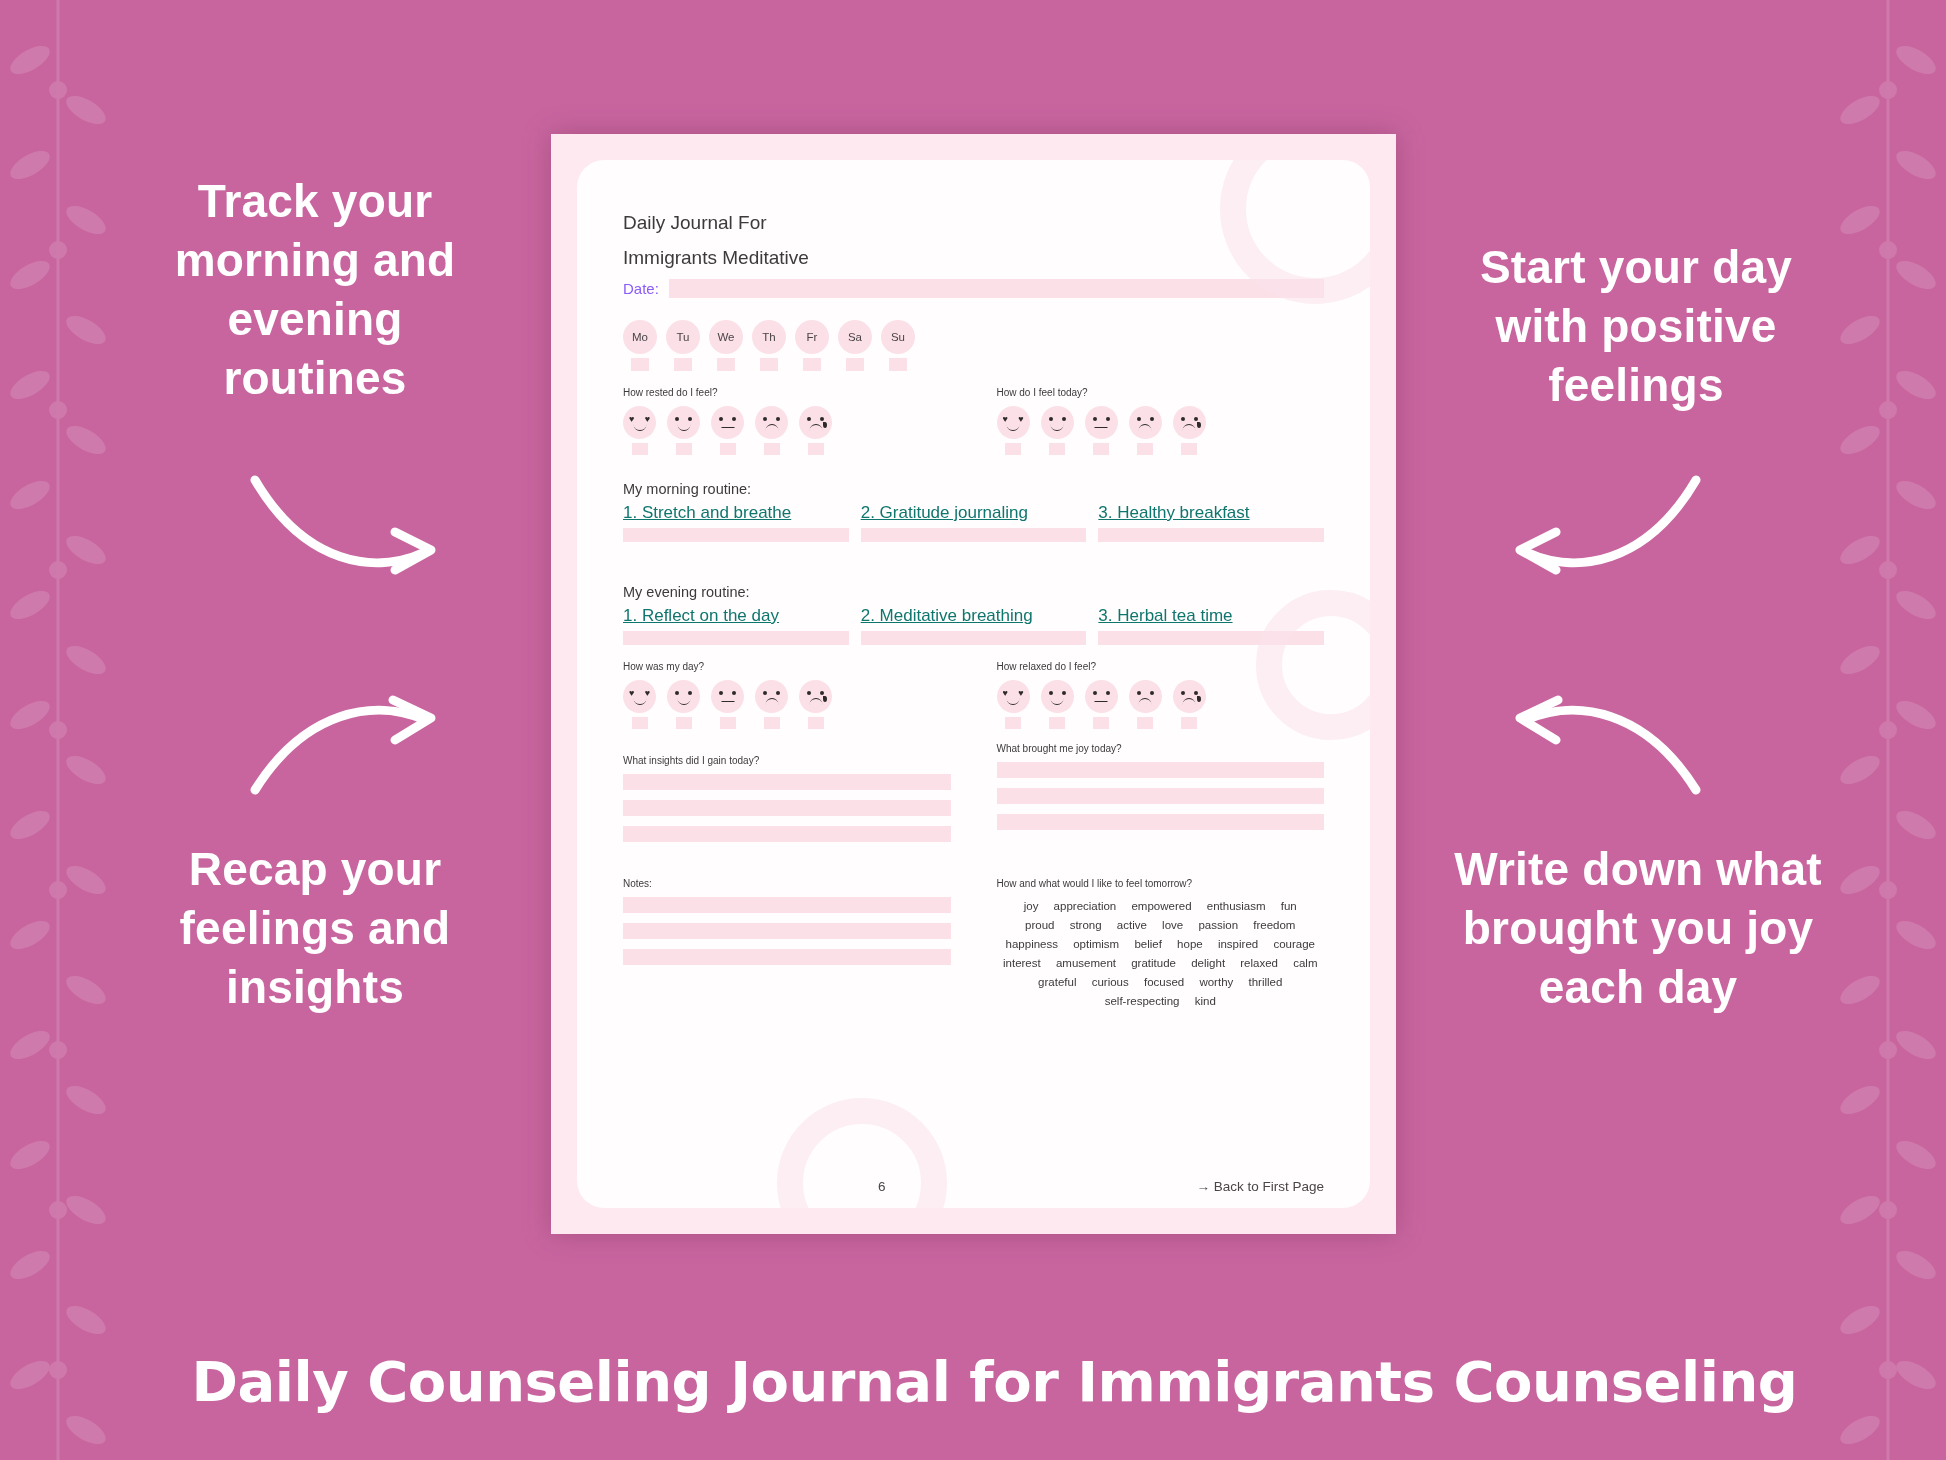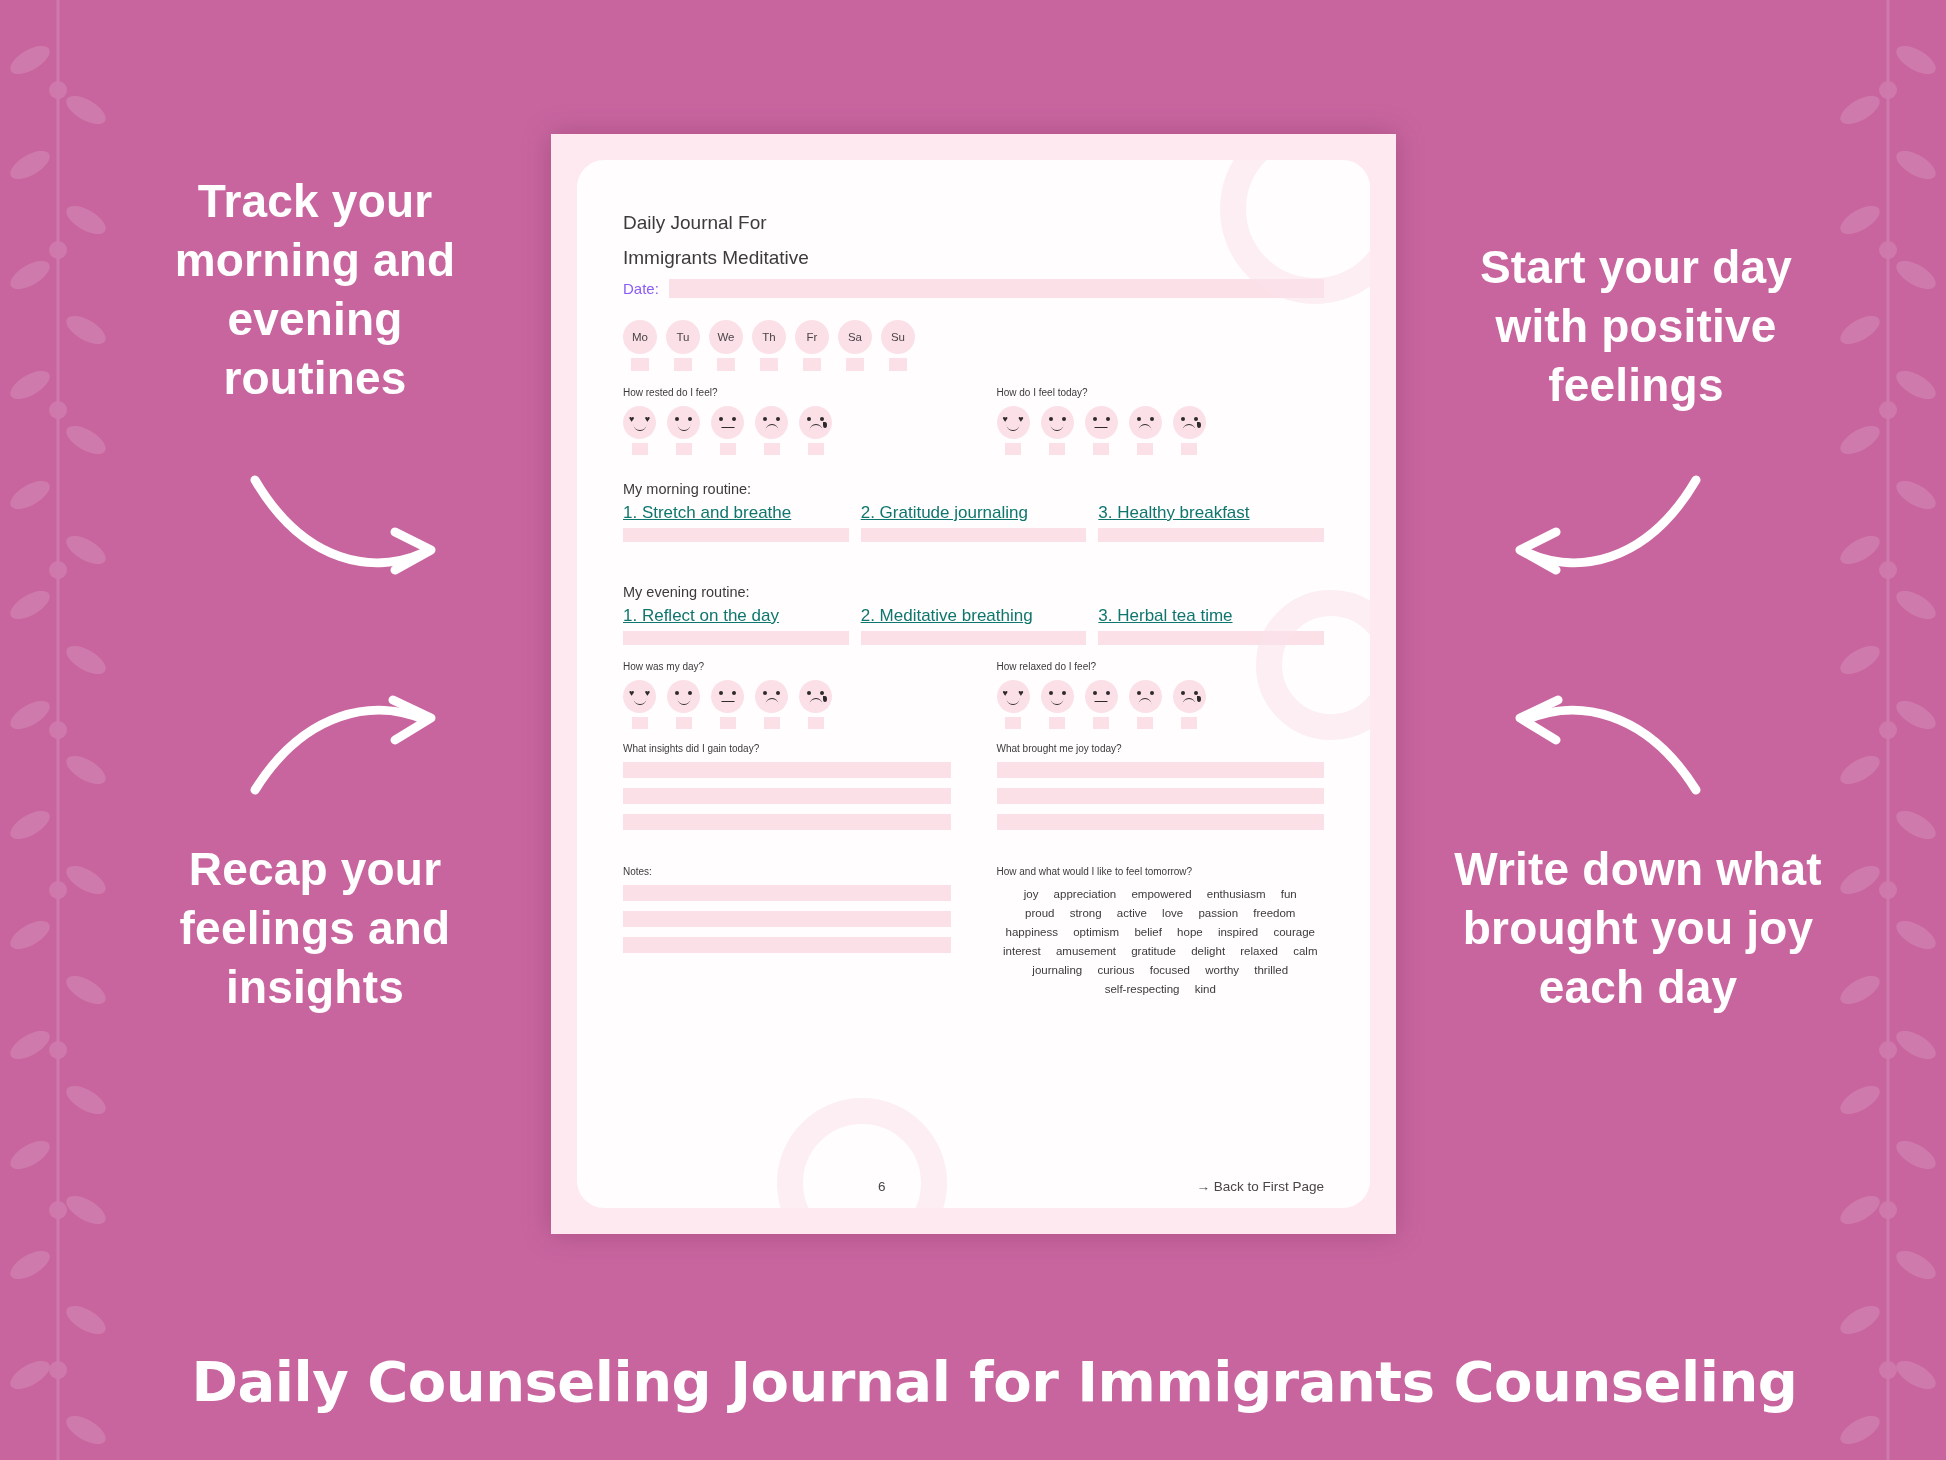--- a/index.html
+++ b/index.html
@@ -532,21 +532,21 @@
                 <span class="tear"></span>
             </div>
               <div class="face-box"></div>
           </div>
         </div>
       </div>
     </div>
 
     <div class="cols" style="margin-top:14px;">
       <div class="col">
-        <div class="q" style="margin-top:0">What insights did I gain today?</div>
+        <div class="q" style="margin-top:12px">What insights did I gain today?</div>
         <div class="lines">
           <div class="line"></div>
           <div class="line"></div>
           <div class="line"></div>
         </div>
       </div>
       <div class="col">
         <div class="q" style="margin-top:0">What brought me joy today?</div>
         <div class="lines">
           <div class="line"></div>
@@ -584,21 +584,21 @@
           <span>belief</span>
           <span>hope</span>
           <span>inspired</span>
           <span>courage</span>
           <span>interest</span>
           <span>amusement</span>
           <span>gratitude</span>
           <span>delight</span>
           <span>relaxed</span>
           <span>calm</span>
-          <span>journaling</span>
+          <span>grateful</span>
           <span>curious</span>
           <span>focused</span>
           <span>worthy</span>
           <span>thrilled</span>
           <span>self-respecting</span>
           <span>kind</span>
         </div>
       </div>
     </div>
 

